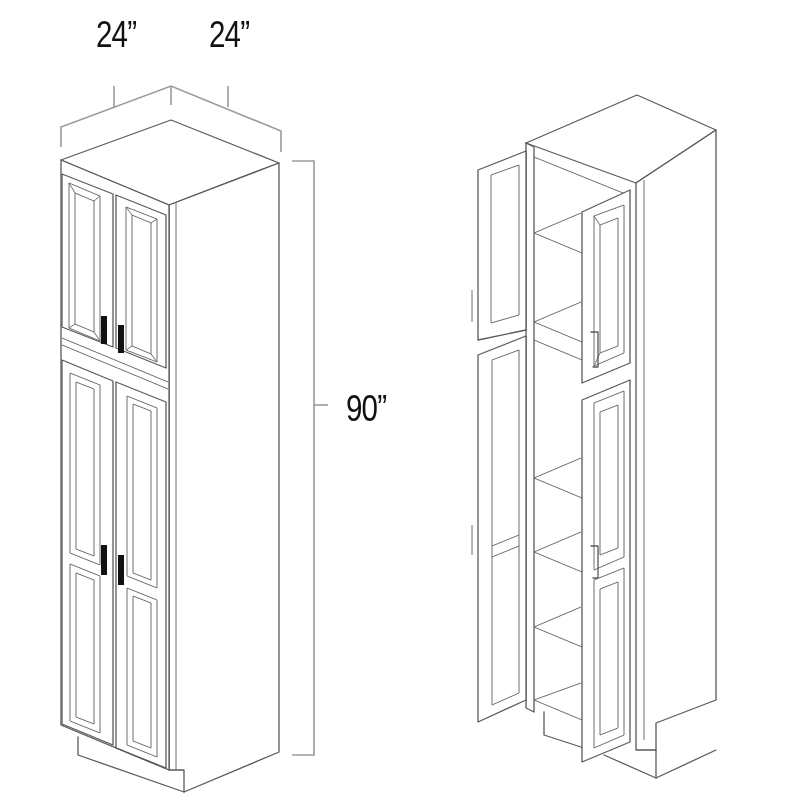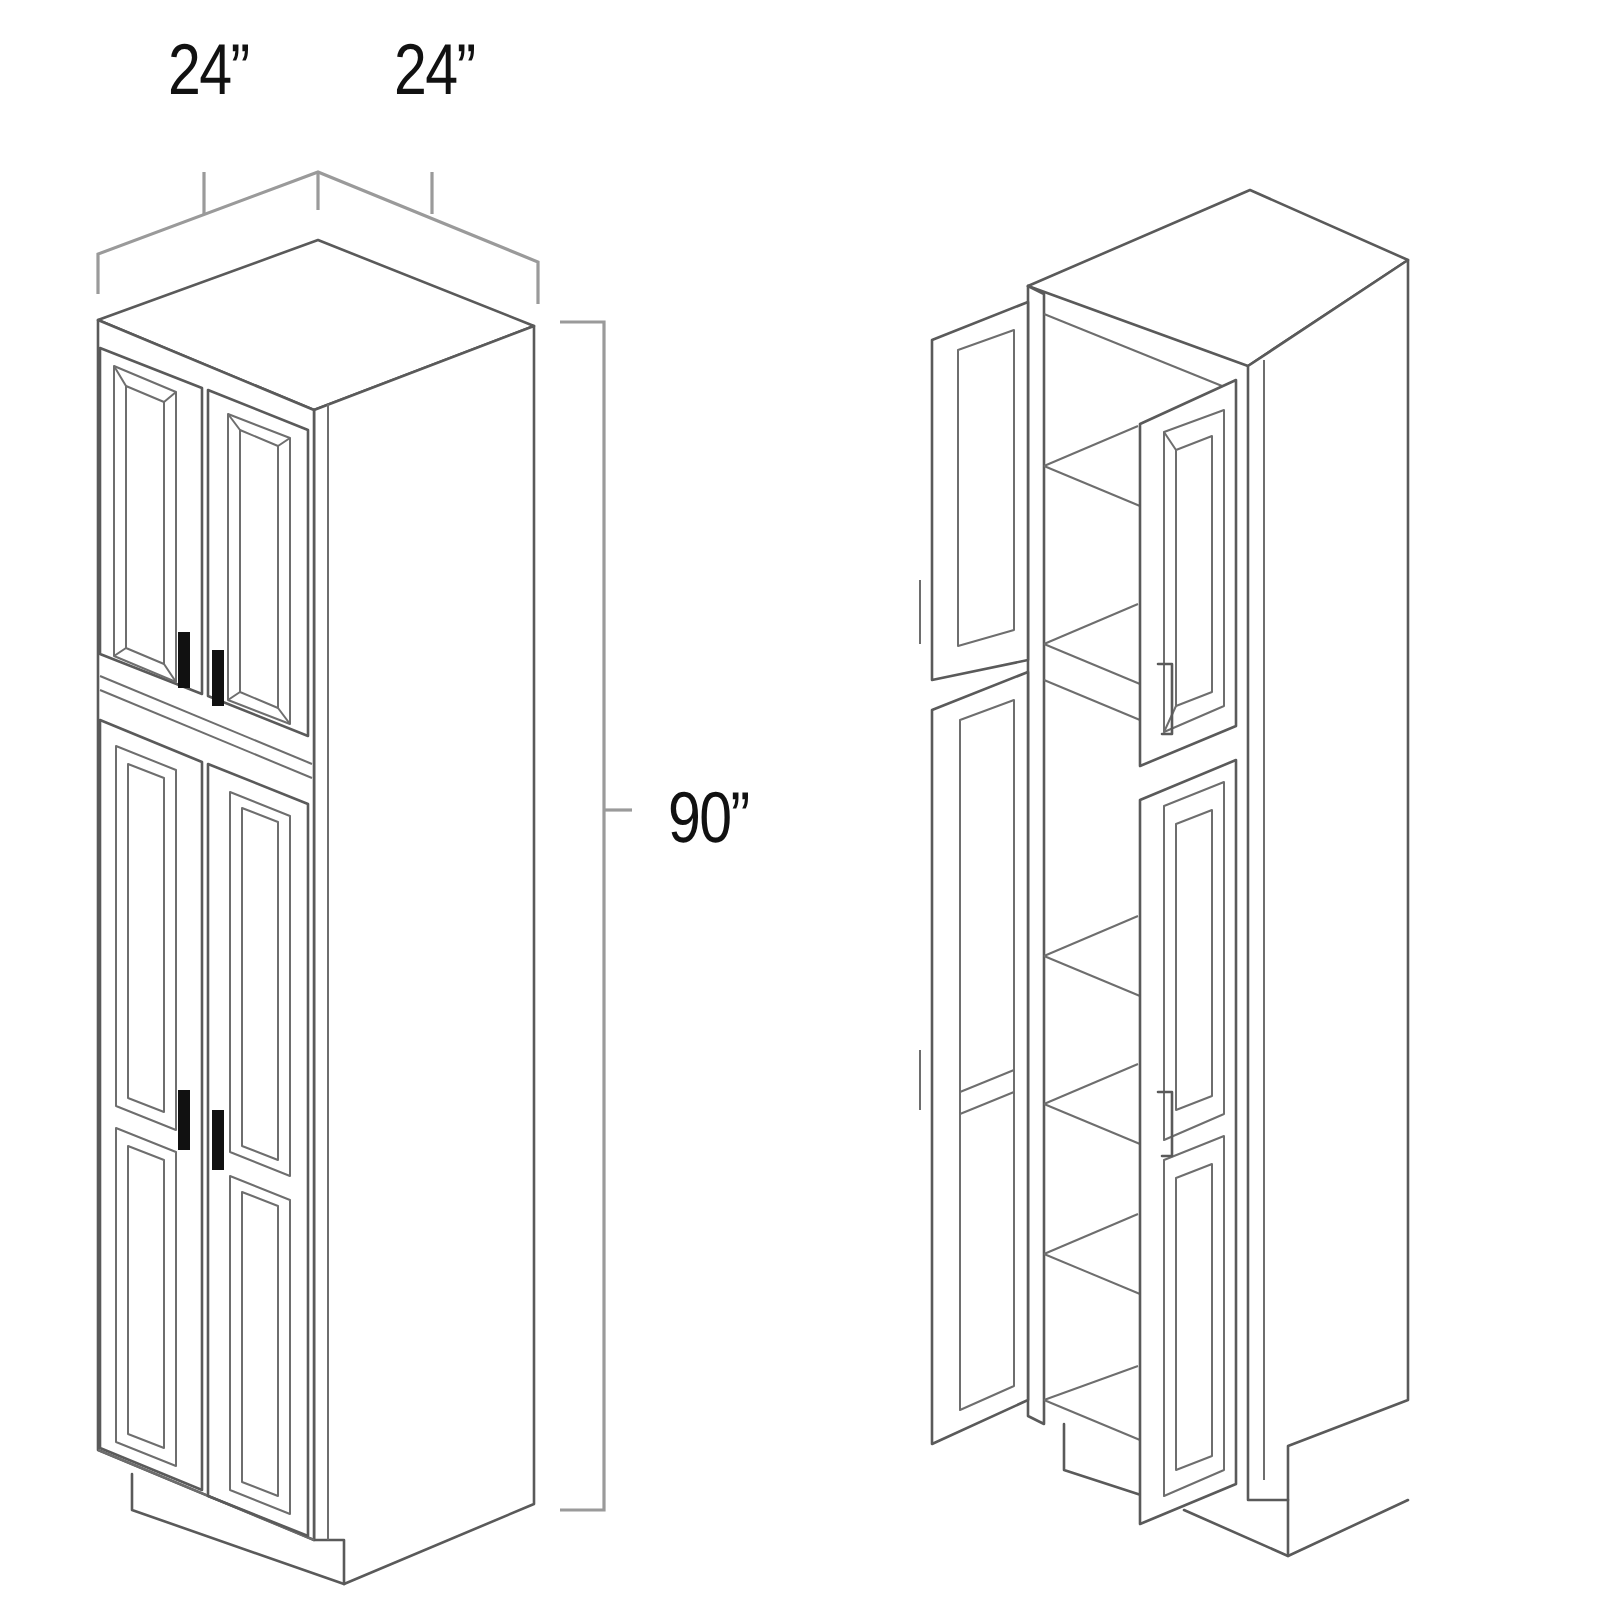--- a/index.html
+++ b/index.html
@@ -1,17 +1,17 @@
 <!DOCTYPE html>
 <html><head>
 <meta charset="utf-8">
 <style>
   html, body { margin: 0; padding: 0; background: #ffffff; }
   body { width: 800px; height: 800px; overflow: hidden; position: relative; font-family: "Liberation Sans", sans-serif; }
-  #stage { position: absolute; left: 4px; top: 0; width: 660px; height: 800px; }
+  #stage { position: absolute; left: 16px; top: 0; width: 660px; height: 800px; }
   .ln { fill: none; stroke: #5a5a5a; stroke-width: 1.3; stroke-linejoin: round; stroke-linecap: round; }
   .ln2 { fill: none; stroke: #6e6e6e; stroke-width: 1; stroke-linejoin: round; }
   .dim { fill: none; stroke: #9a9a9a; stroke-width: 1.6; }
   .face { fill: #ffffff; stroke: #5a5a5a; stroke-width: 1.3; stroke-linejoin: round; }
   .handle { fill: #111111; }
   .label { position: absolute; color: #111; font-family: "Liberation Sans", sans-serif; font-size: 36px; letter-spacing: -1px; transform: scaleX(0.82); transform-origin: left top; }
 </style>
 </head>
 <body>
 

